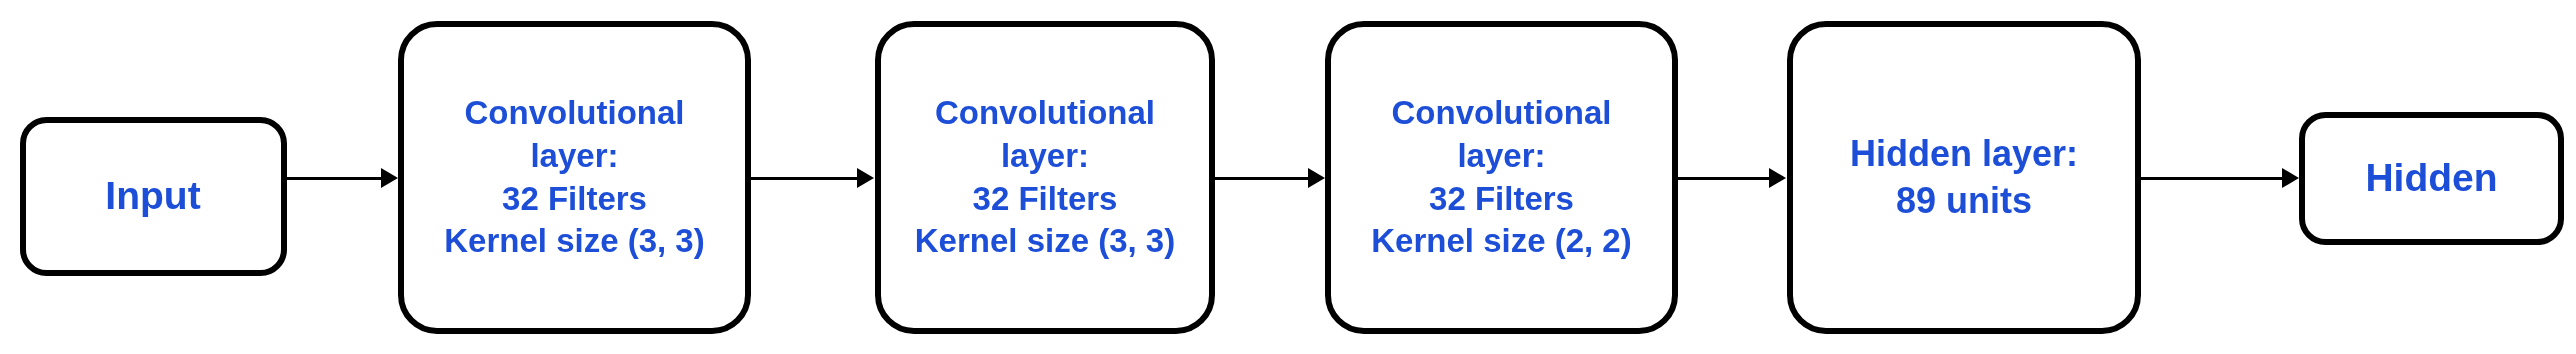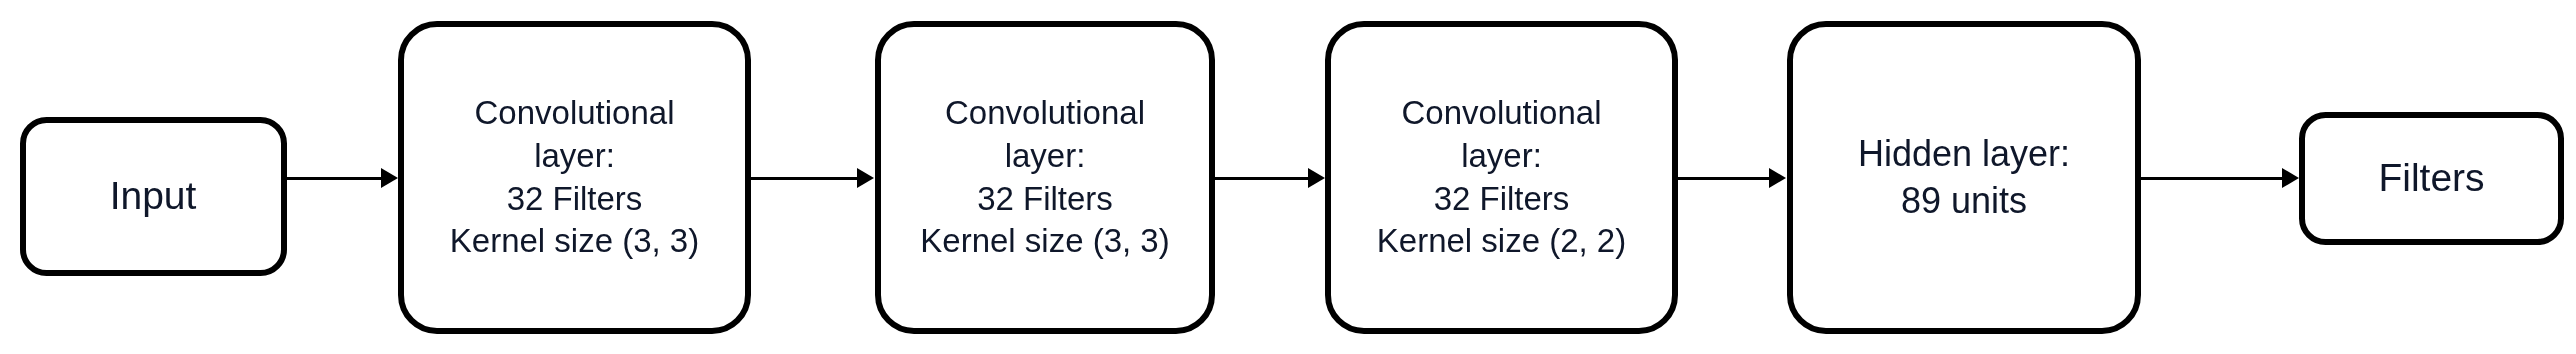--- a/index.html
+++ b/index.html
@@ -21,22 +21,22 @@
     background: #ffffff;
     border: 6.2px solid #000000;
     display: flex;
     align-items: center;
     justify-content: center;
     text-align: center;
   }
   .node .label {
     display: block;
     white-space: pre-line;
-    font-weight: 400;
-    color: #0f172a;
+    font-weight: 700;
+    color: #1d4ed8;
   }
   
   .small { border-radius: 26.5px; }
   .small .label { font-size: 39px; line-height: 1.2; }
   
   .big { border-radius: 39px; }
   .big .label { font-size: 33px; line-height: 1.3; }
   .big.hidden-box .label { font-size: 36px; line-height: 1.3; }
 
   .n-input  { left: 19.5px;   top: 117px; width: 267px; height: 159px; }
@@ -117,17 +117,17 @@
   <div class="arrow a4"></div>
 
   <div class="node big hidden-box n-hidden">
     <span class="label">Hidden layer:
 89 units</span>
   </div>
 
   <div class="arrow a5"></div>
 
   <div class="node small n-output">
-    <span class="label">Filters</span>
+    <span class="label">Hidden</span>
   </div>
 
 </div>
 
 
 </body></html>

